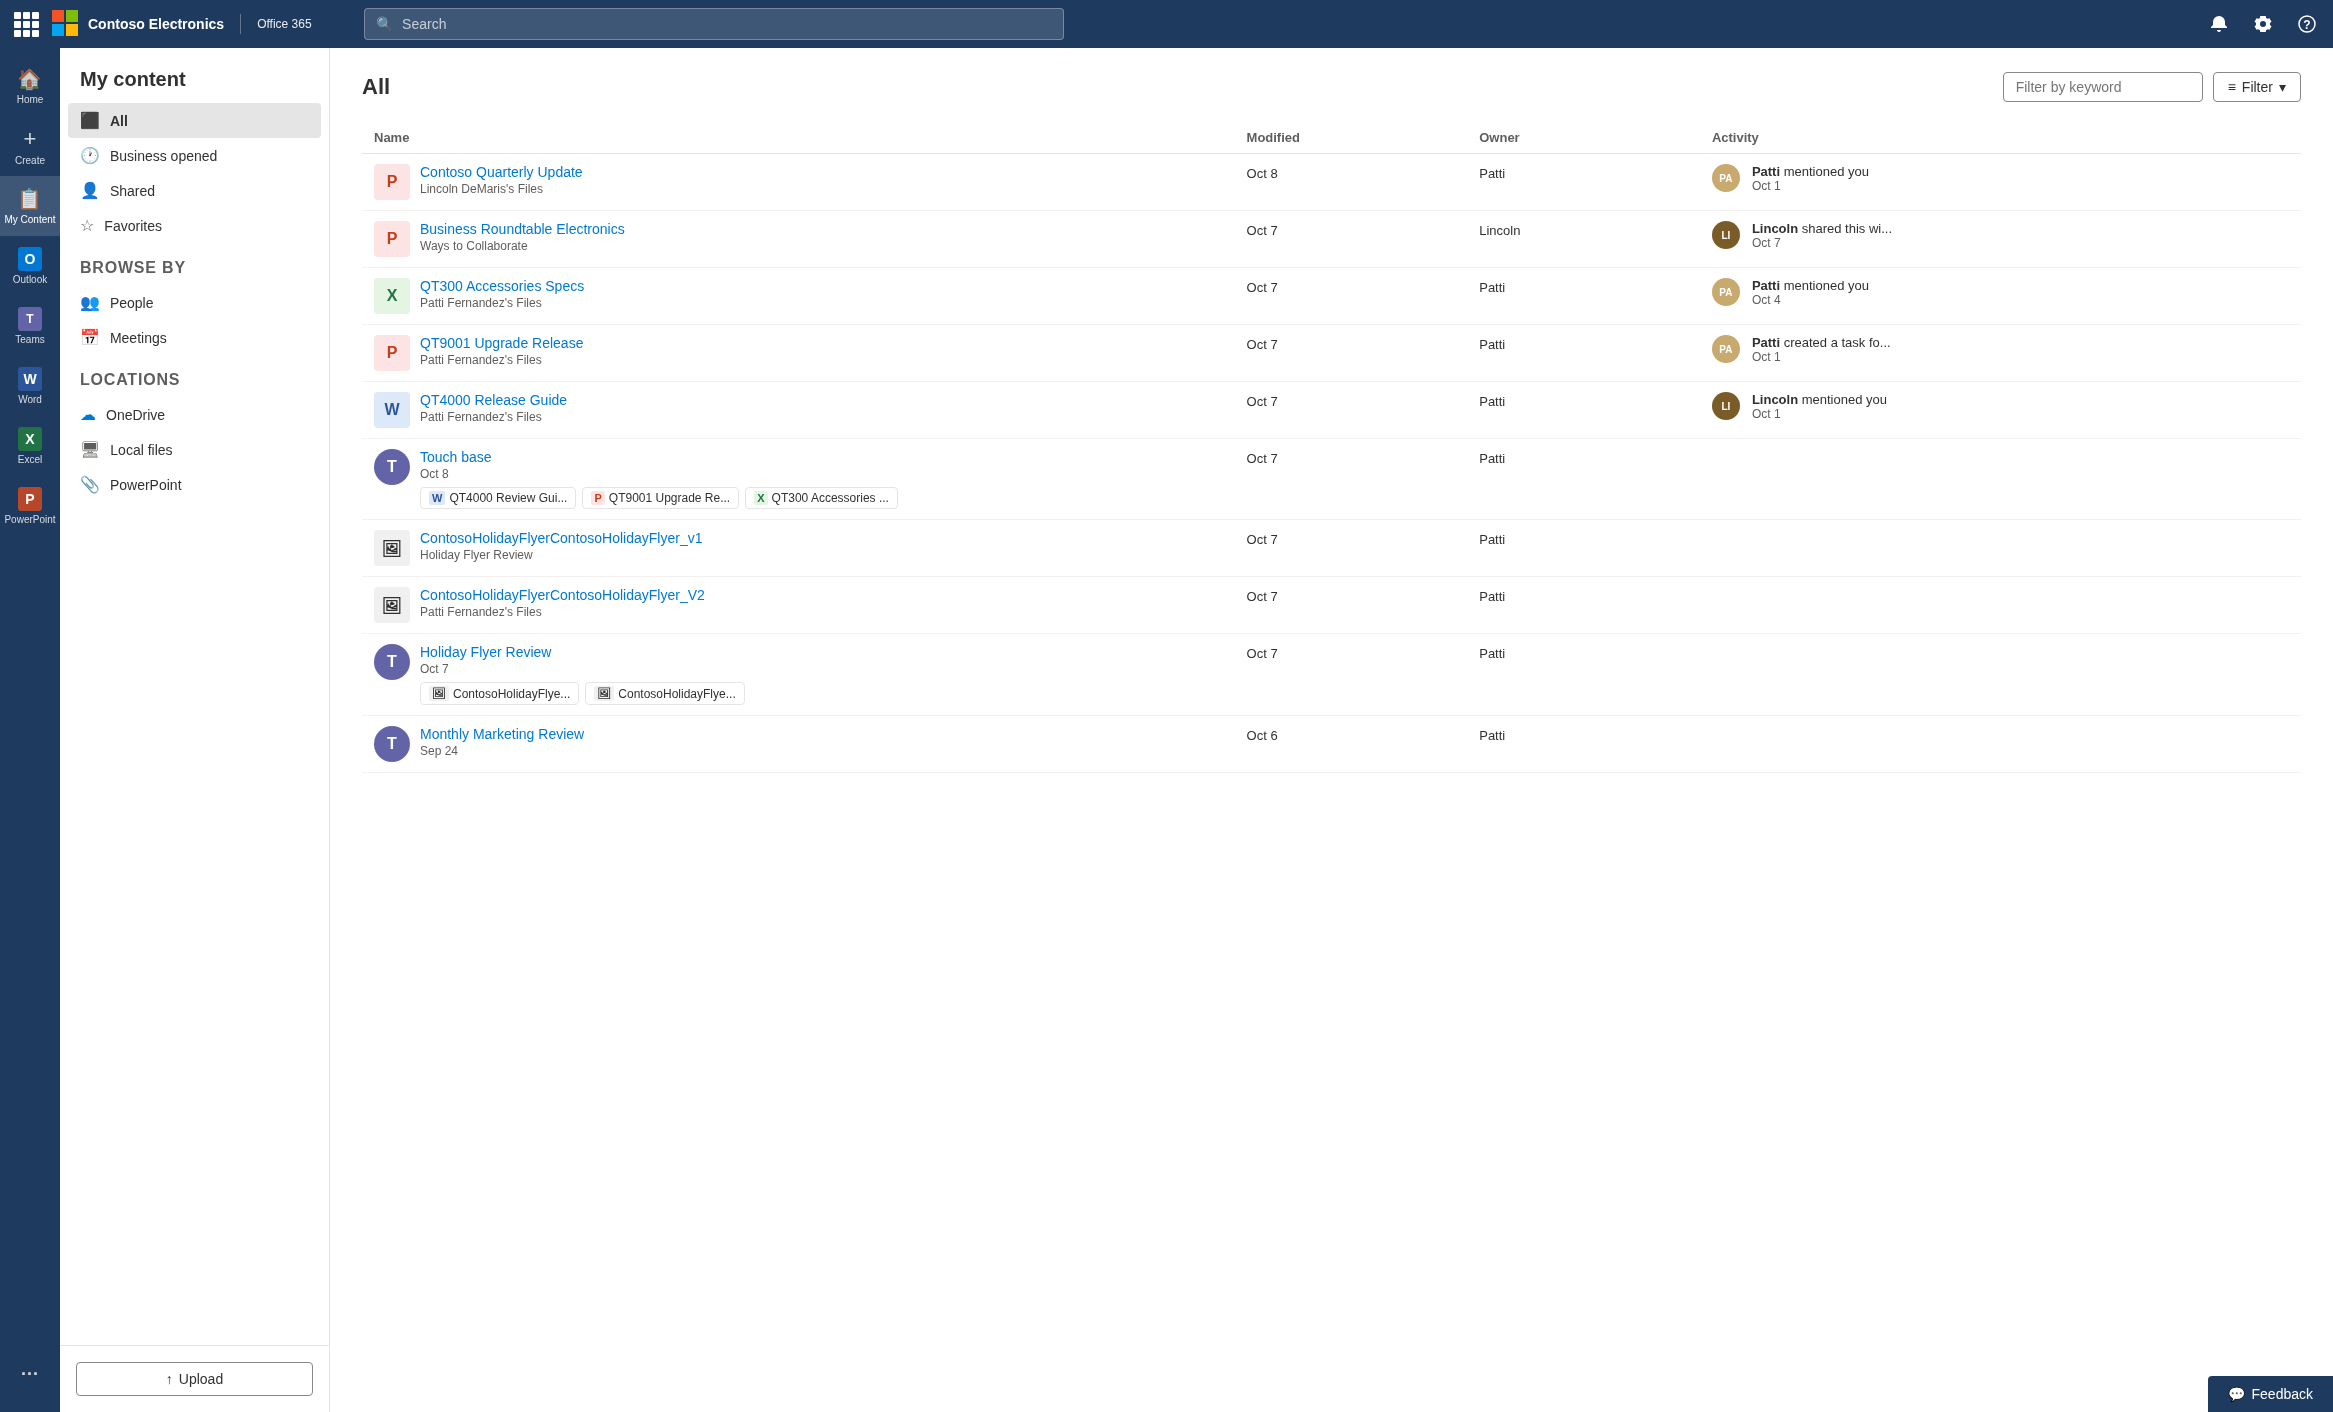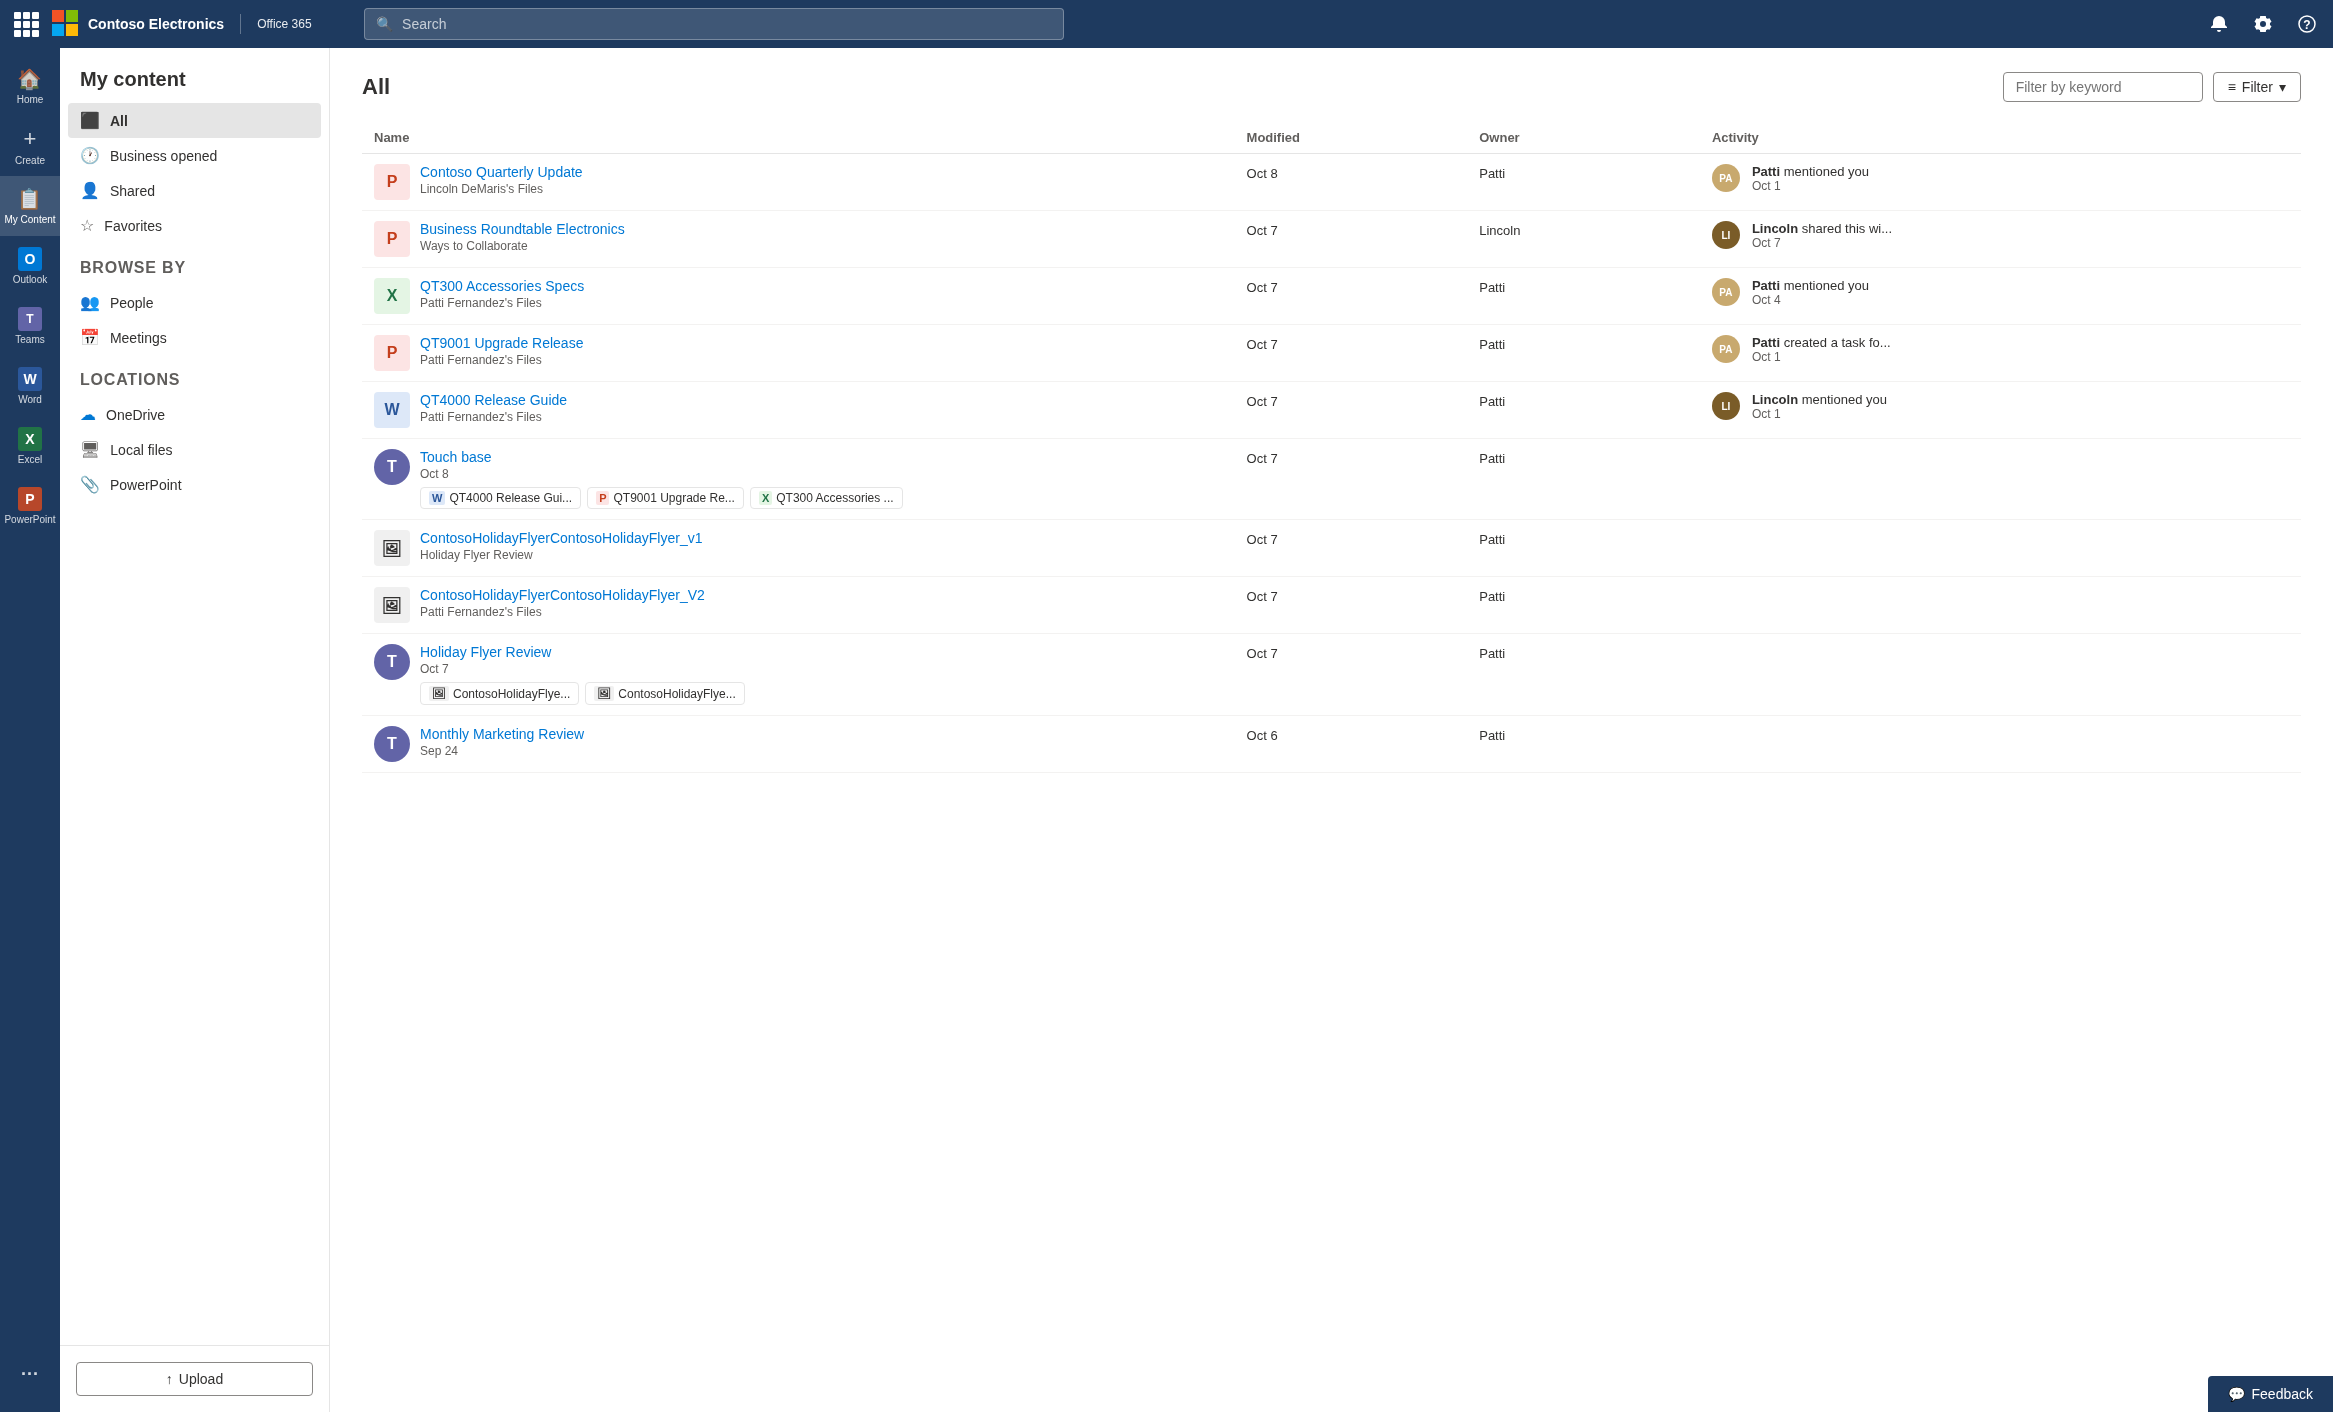--- a/index.html
+++ b/index.html
@@ -500,21 +500,21 @@
       <div class="file-row-cell">
         <div class="file-icon" style="background:#6264a7;color:white;border-radius:50%;">
           <span style="font-weight:700;color:white;font-size:16px;">T</span>
         </div>
         <div class="file-name-block">
           <span class="file-name">Touch base</span>
           <span class="file-subname">Oct 8</span>
           <div class="related-files">
             <div class="related-file-chip">
                 <span style="font-size:11px;font-weight:700;background:#dde8f8;color:#2b579a;padding:1px 3px;border-radius:2px;">W</span>
-                <span>QT4000 Release Gui...</span>
+                <span>QT4000 Review Gui...</span>
               </div>
                     <div class="related-file-chip">
                 <span style="font-size:11px;font-weight:700;background:#fce4e4;color:#c43e1c;padding:1px 3px;border-radius:2px;">P</span>
                 <span>QT9001 Upgrade Re...</span>
               </div>
                     <div class="related-file-chip">
                 <span style="font-size:11px;font-weight:700;background:#e4f5e4;color:#217346;padding:1px 3px;border-radius:2px;">X</span>
                 <span>QT300 Accessories ...</span>
               </div>
           </div>

